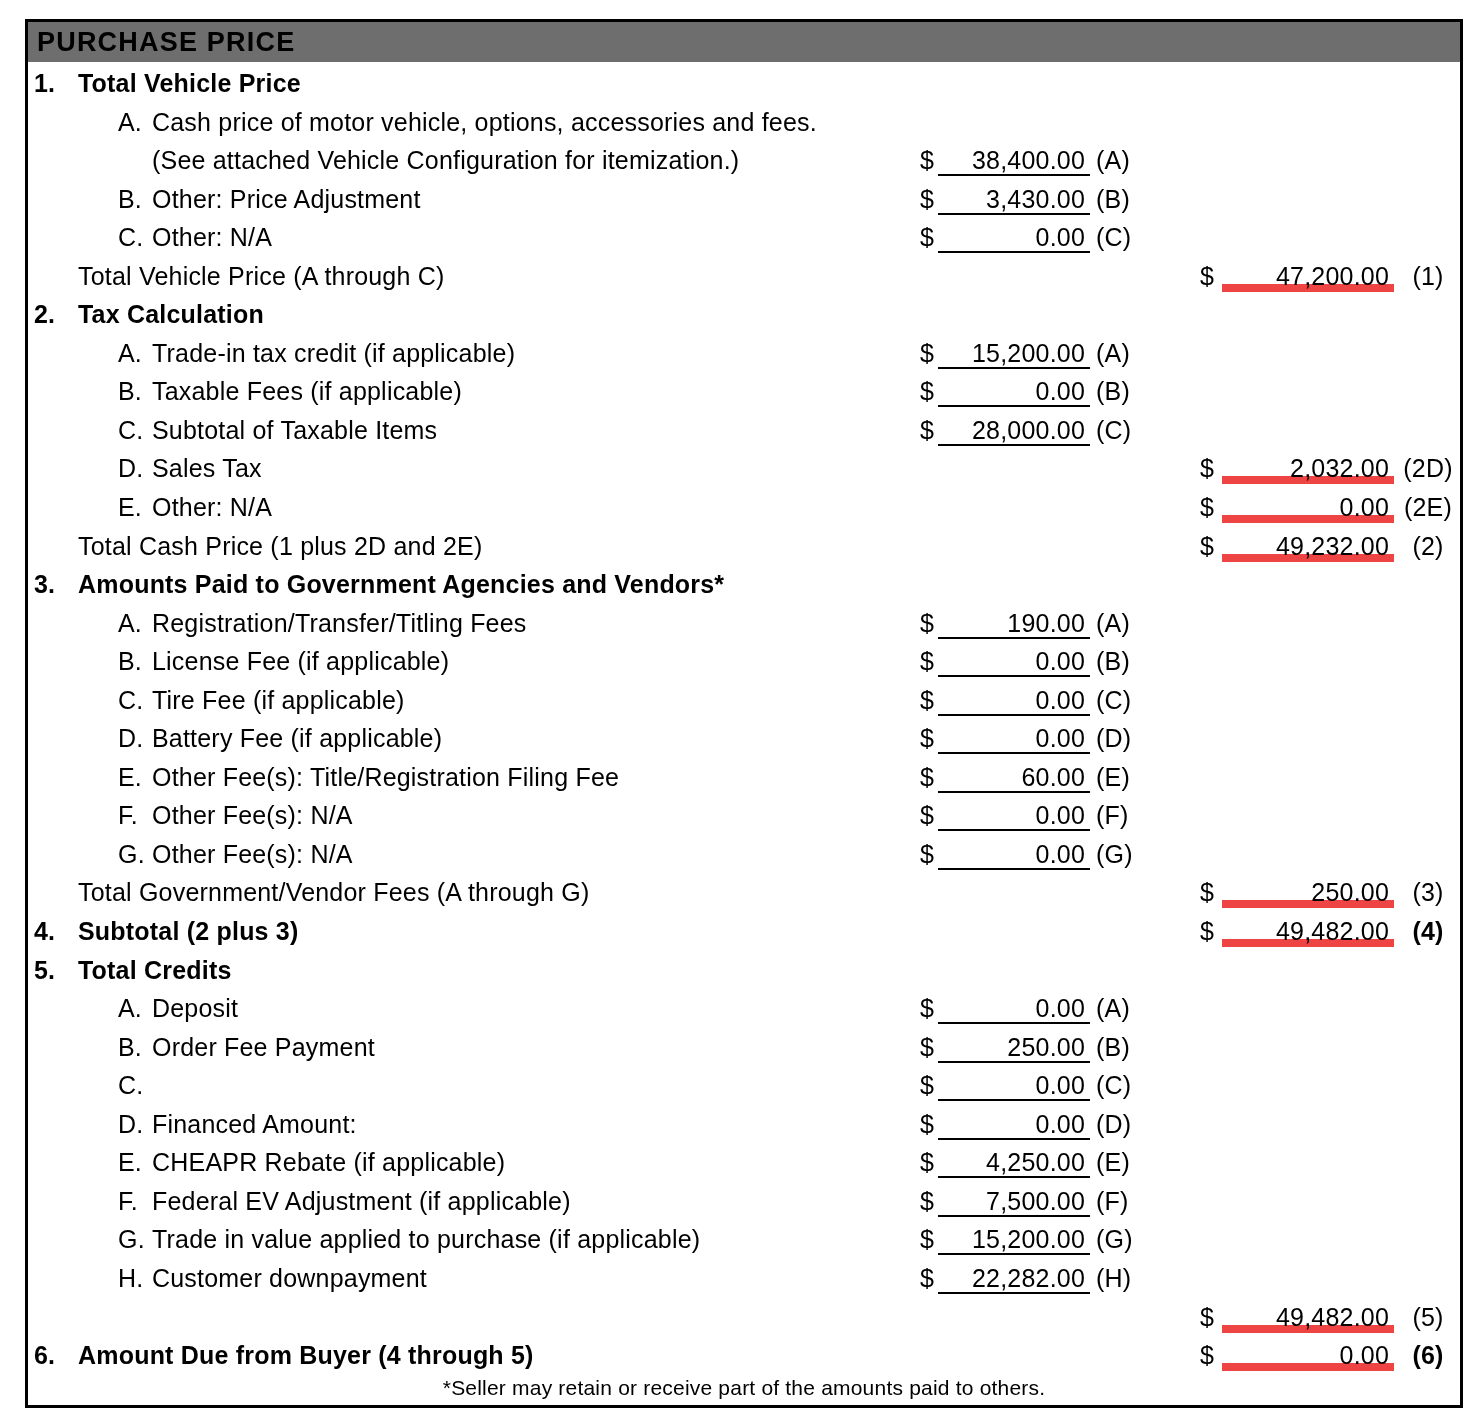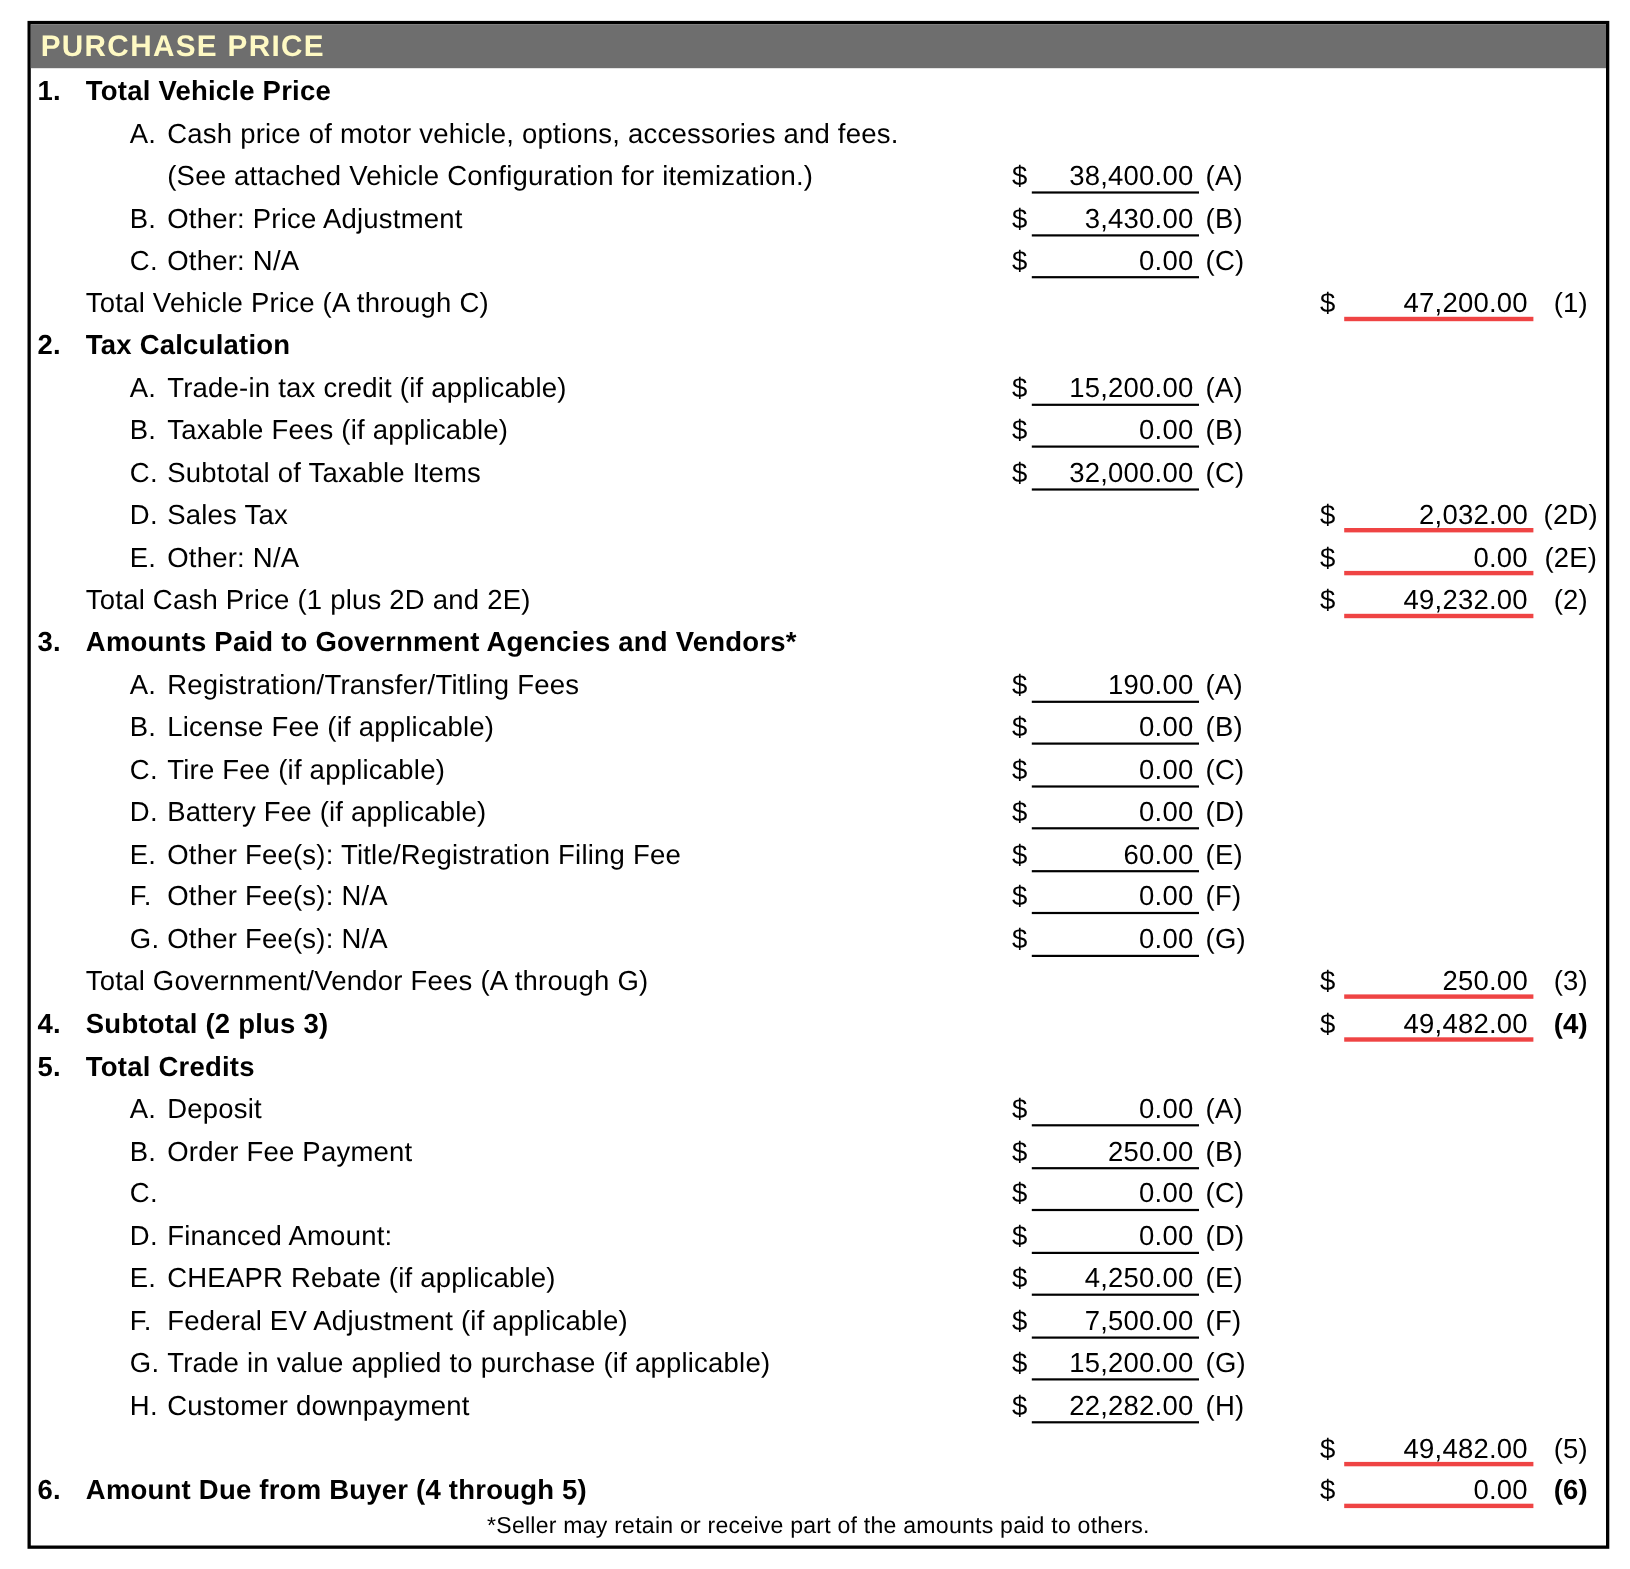--- a/index.html
+++ b/index.html
@@ -22,21 +22,21 @@
     background: #ffffff;
   }
   .header-bar {
     height: 40px;
     background: #6e6e6e;
     display: flex;
     align-items: center;
     padding-left: 9px;
   }
   .header-title {
-    color: #fef9c3;
+    color: #000000;
     font-weight: bold;
     font-size: 27px;
     letter-spacing: 1.2px;
   }
   .rows { position: relative; margin-top: 2px; }
   .row { position: relative; height: 38.55px; }
   .c {
     position: absolute;
     top: 3px;
     height: 32px;
@@ -57,21 +57,21 @@
     left: 910px; width: 152px;
     text-align: right; padding-right: 5px;
     border-bottom: 2px solid #000000;
     box-sizing: border-box;
   }
   .ltag { left: 1068px; }
   .rsym { left: 1172px; }
   .ramt {
     left: 1194px; width: 172px;
     text-align: right; padding-right: 5px;
-    border-bottom: 4px solid #ef4444;
+    border-bottom: 8px solid #ef4444;
     box-sizing: border-box;
   }
   .rtag { left: 1368px; width: 64px; text-align: center; }
   .footnote {
     position: absolute;
     left: 0; right: 0; bottom: 5px;
     text-align: center;
     font-size: 21px;
     letter-spacing: 0.2px;
   }
@@ -152,21 +152,21 @@
     <span class="c lsym">$</span>
     <span class="c lamt">0.00</span>
     <span class="c ltag">(B)</span>
 
   </div>
       <div class="row">
 
     <span class="c letter">C.</span>
     <span class="c label item">Subtotal of Taxable Items</span>
     <span class="c lsym">$</span>
-    <span class="c lamt">32,000.00</span>
+    <span class="c lamt">28,000.00</span>
     <span class="c ltag">(C)</span>
 
   </div>
       <div class="row">
 
     <span class="c letter">D.</span>
     <span class="c label item">Sales Tax</span>
 
     <span class="c rsym">$</span>
     <span class="c ramt">2,032.00</span>

